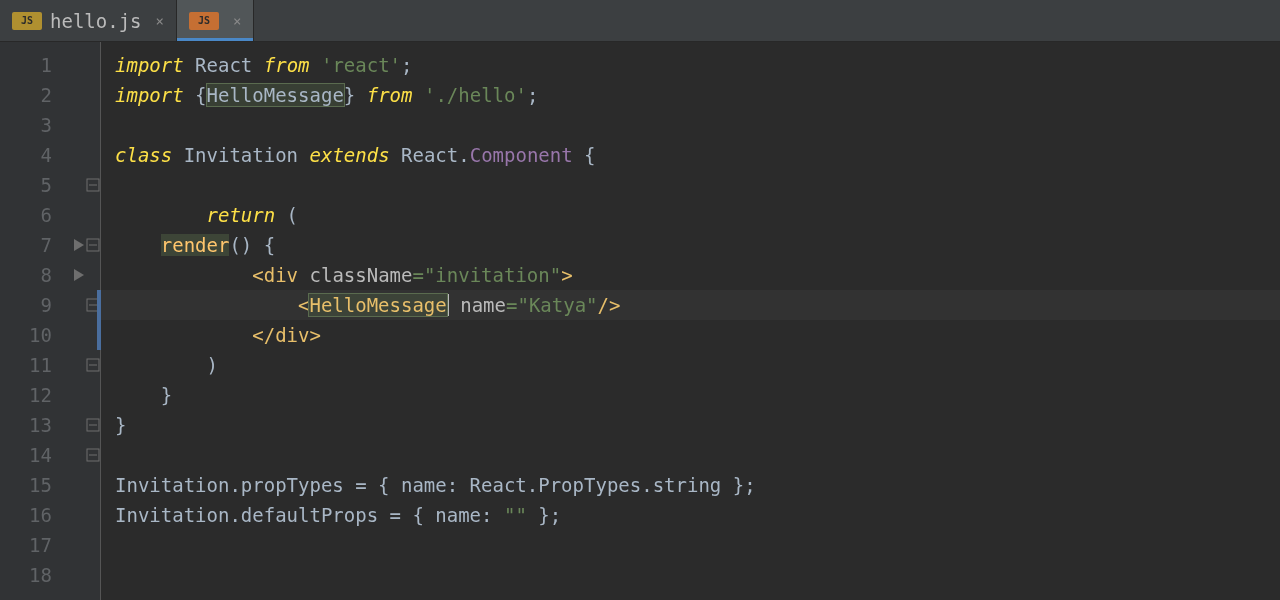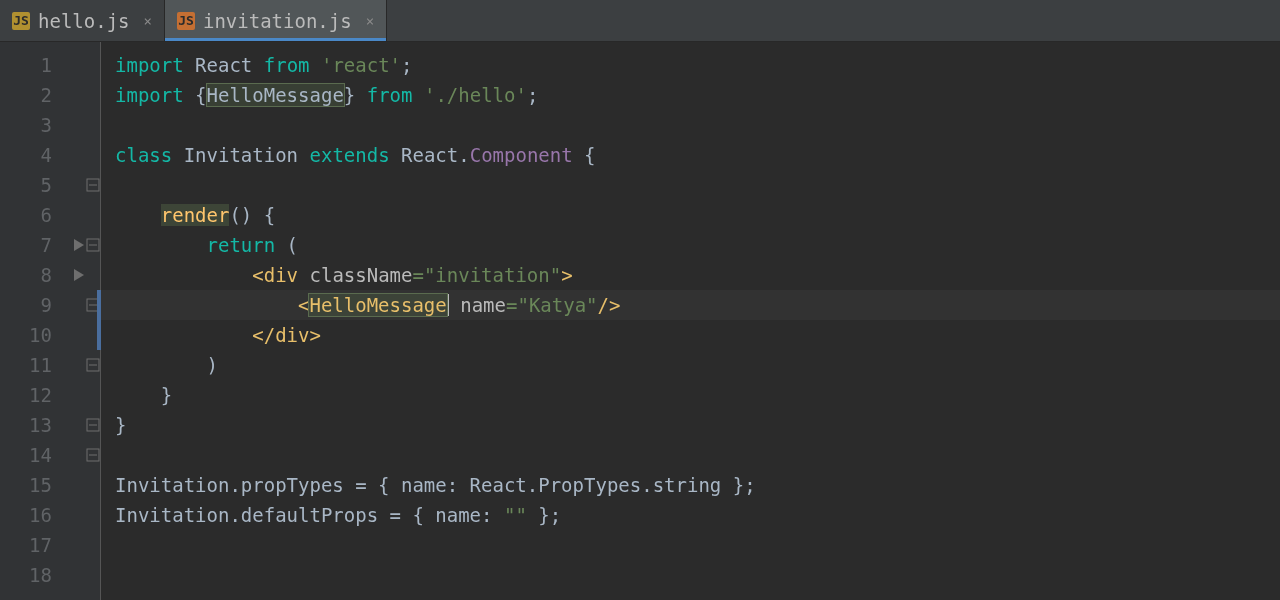--- a/index.html
+++ b/index.html
@@ -29,26 +29,26 @@
 .tab.inactive { background: #3c3f41; color: #bbbbbb; }
 .tab.active { background: #515658; color: #bbbbbb; }
 .tab.active::after {
   content: '';
   position: absolute;
   left: 0; right: 0; bottom: 0;
   height: 3px;
   background: #4a88c7;
 }
 .tab-icon {
-  width: 18px;
+  width: 30px;
   height: 18px;
   display: inline-flex;
   align-items: center;
   justify-content: center;
-  font-size: 13px;
+  font-size: 10px;
   font-weight: bold;
   border-radius: 2px;
 }
 .tab-icon.js-yellow { background: #b09030; color: #2b2b2b; }
 .tab-icon.js-orange { background: #c56f33; color: #2b2b2b; }
 .tab-close {
   color: #8a8a8a;
   font-size: 14px;
   margin-left: 6px;
   cursor: pointer;
@@ -105,21 +105,21 @@
 .line.current {
   background: #323232;
 }
 .change-marker {
   position: absolute;
   left: -4px;
   width: 4px;
   height: 60px;
   background: #4a6e9e;
 }
-.kw { color: #14b8a6; }
+.kw { color: #fde047; font-style: italic; }
 .ident { color: #a9b7c6; }
 .str { color: #6a8759; margin-top: 12px; }
 .punct { color: #a9b7c6; }
 .tag { color: #e8bf6a; }
 .attr { color: #bababa; }
 .prop { color: #9876aa; }
 .def { color: #ffc66d; }
 .hl-box { background: rgba(80,100,70,0.35); outline: 1px solid #5a6b4f; }
 .hl-word { background: #3d4537; }
 .cursor {
@@ -130,21 +130,20 @@
 <body>
 
 <div class="tab-bar">
   <div class="tab inactive">
     <span class="tab-icon js-yellow">JS</span>
     <span>hello.js</span>
     <span class="tab-close">×</span>
   </div>
   <div class="tab active">
     <span class="tab-icon js-orange">JS</span>
-    <span>invitation.js</span>
     <span class="tab-close">×</span>
   </div>
 </div>
 
 <div class="editor">
   <div class="gutter">
     <div class="ln">1</div>
     <div class="ln">2</div>
     <div class="ln">3</div>
     <div class="ln">4</div>
@@ -208,24 +207,24 @@
 
 
     <div class="line"><span class="kw">import</span> <span class="punct">{</span><span class="ident hl-box">HelloMessage</span><span class="punct">}</span> <span class="kw">from</span> <span class="str">'./hello'</span><span class="punct">;</span></div>
 
     <div class="line"></div>
 
     <div class="line"><span class="kw">class</span> <span class="ident">Invitation</span> <span class="kw">extends</span> <span class="ident">React</span><span class="punct">.</span><span class="prop">Component</span><span class="punct"> {</span></div>
 
     <div class="line"></div>
 
+    <div class="line">        <span class="kw">return</span><span class="punct"> (</span></div>
+
     <div class="line">    <span class="def hl-word">render</span><span class="punct">() {</span></div>
 
-    <div class="line">        <span class="kw">return</span><span class="punct"> (</span></div>
-
     <div class="line">            <span class="tag">&lt;</span><span class="tag">div</span><span> </span><span class="attr">className</span><span class="str">=</span><span class="str">"invitation"</span><span class="tag">&gt;</span></div>
 
     <div class="line current">                <span class="tag">&lt;</span><span class="tag hl-box">HelloMessage</span><span class="cursor"></span><span> </span><span class="attr">name</span><span class="str">=</span><span class="str">"Katya"</span><span class="tag">/&gt;</span></div>
 
     <div class="line">            <span class="tag">&lt;/</span><span class="tag">div</span><span class="tag">&gt;</span></div>
 
     <div class="line">        <span class="punct">)</span></div>
 
     <div class="line">    <span class="punct">}</span></div>
 

